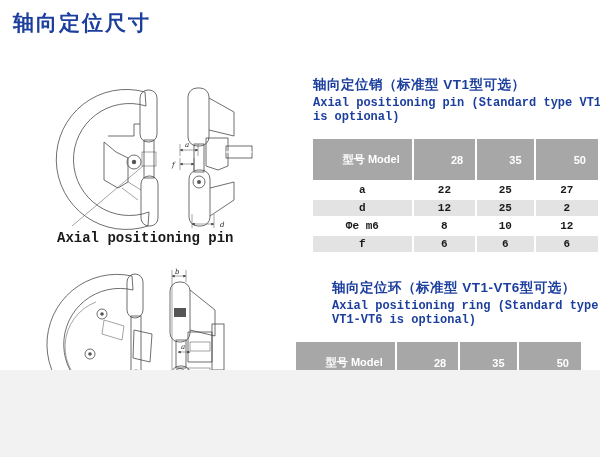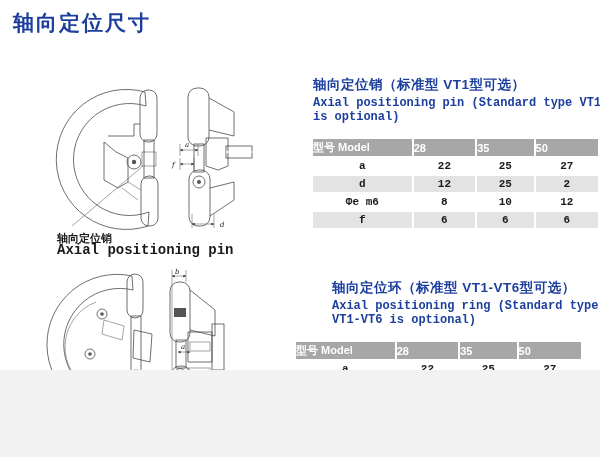--- a/index.html
+++ b/index.html
@@ -33,22 +33,22 @@
   }
   .sec1{left:313px;top:76px;width:292px;}
   .sec2{left:296px;top:279px;width:296px;margin-left:36px;}
   table.spec{
     border-collapse:separate;border-spacing:2px;table-layout:fixed;
   }
   .t1{left:311px;top:137px;width:289px;}
   .t2{left:294px;top:340px;width:289px;}
   table.spec th{
     background:var(--th-bg);color:var(--th-text);
-    font-size:11px;font-weight:bold;height:17px;text-align:left;
-    font-family:"Liberation Sans",sans-serif;padding:0;
+    font-size:11px;font-weight:bold;height:17px;text-align:right;
+    font-family:"Liberation Sans",sans-serif;padding:12px;
   }
   table.spec td{
     font-size:11px;font-weight:bold;color:#1a1a1a;text-align:center;
     height:16px;padding:0;font-family:"Liberation Mono",monospace;
   }
   table.spec tbody tr:nth-child(even){background:var(--alt-bg);}
   table.spec tbody tr:nth-child(odd){background:#ffffff;}
   .diag-label{line-height:12px;}
   .diag-label .zh{font-size:11px;font-weight:bold;color:#1a1a1a;}
   .diag-label .en{font-size:14px;font-weight:bold;color:#1a1a1a;
@@ -112,21 +112,20 @@
     <line x1="134" y1="78" x2="148" y2="78" class="thin" marker-start="url(#arr1)" marker-end="url(#arr1)"></line>
     <text x="126" y="81">f</text>
 
     <line x1="146" y1="128" x2="146" y2="142" class="thin"></line>
     <line x1="168" y1="128" x2="168" y2="142" class="thin"></line>
     <line x1="146" y1="138" x2="168" y2="138" class="thin" marker-start="url(#arr1)" marker-end="url(#arr1)"></line>
     <text x="174" y="141">d</text>
   </svg>
 
   <div class="abs diag-label" style="left:57px;top:232px;">
-    <div class="zh">轴向定位销</div>
     <div class="en">Axial positioning pin</div>
   </div>
 
   <svg class="abs" style="left:38px;top:268px;" width="242" height="158" viewBox="0 0 242 158">
     <defs>
       <pattern id="dots2" width="3" height="3" patternUnits="userSpaceOnUse">
         <circle cx="1" cy="1" r="0.55" fill="#6a6a6a"></circle>
       </pattern>
       <pattern id="hatch2" width="4" height="4" patternUnits="userSpaceOnUse">
         <path d="M0 4 L4 0" stroke="#6a6a6a" stroke-width="0.5"></path>

